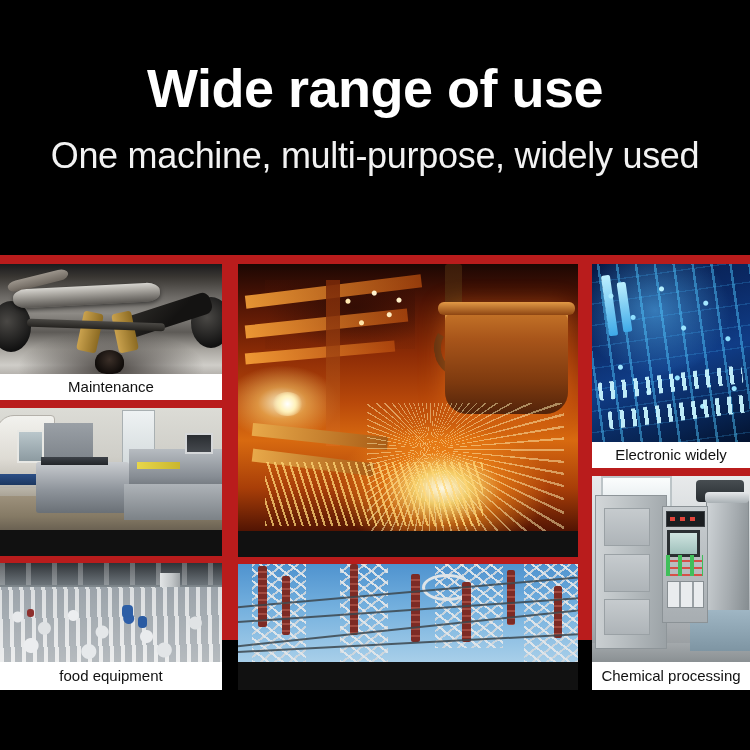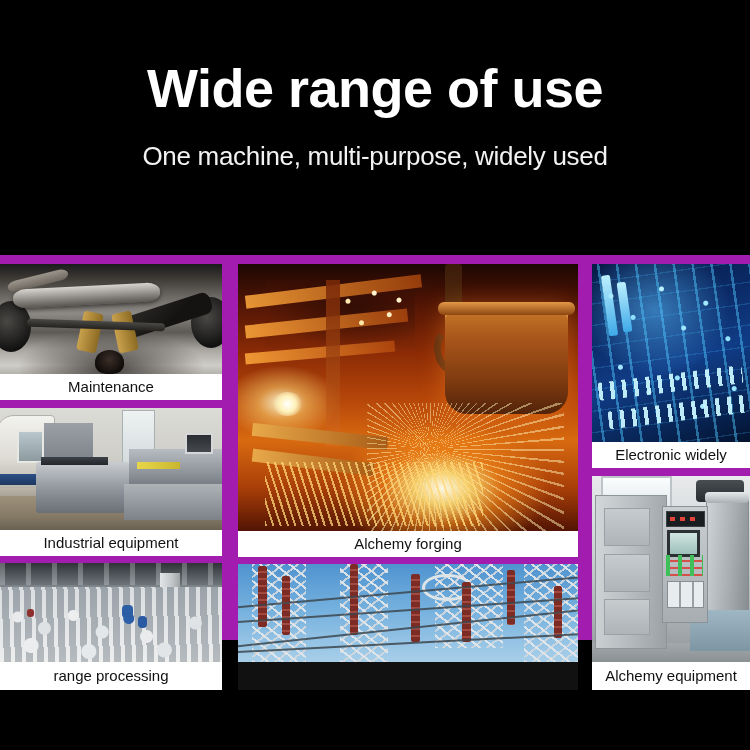--- a/index.html
+++ b/index.html
@@ -11,21 +11,21 @@
     width: 750px;
     height: 750px;
     overflow: hidden;
     font-family: "Liberation Sans", sans-serif;
     -webkit-font-smoothing: antialiased;
   }
   .page {
     position: relative;
     width: 750px;
     height: 640px;
-    background: #a21caf;
+    background: #b91c1c;
   }
 
   
   .header {
     position: absolute;
     left: 0;
     top: 0;
     width: 750px;
     height: 255px;
     background: #000000;
@@ -43,21 +43,21 @@
     line-height: 60px;
     white-space: nowrap;
   }
   .subhead {
     position: absolute;
     left: 0;
     top: 137px;
     width: 750px;
     text-align: center;
     color: #f2f2f2;
-    font-size: 26px;
+    font-size: 36px;
     font-weight: normal;
     letter-spacing: -0.3px;
     line-height: 38px;
     white-space: nowrap;
   }
 
   
   .grid {
     position: absolute;
     left: 0;
@@ -552,56 +552,54 @@
           <div class="m4">
             <div class="mon"></div>
             <div class="label"></div>
           </div>
           <div class="m3">
             <div class="slab"></div>
           </div>
           <div class="m5"></div>
         </div>
       </div>
-      <div class="caption">Industrial equipment</div>
     </div>
 
     <div class="tile" id="tile-food">
       <div class="photo">
         <div class="ph-food">
           <div class="ceil"></div>
           <div class="pillar"></div>
           <div class="crowd"></div>
           <div class="blue1"></div>
           <div class="blue2"></div>
           <div class="red1"></div>
         </div>
       </div>
-      <div class="caption">range processing</div>
+      <div class="caption">food equipment</div>
     </div>
 
     <div class="tile tall" id="tile-alchemy">
       <div class="photo">
         <div class="ph-alch">
           <div class="dark"></div>
           <div class="beam"></div>
           <div class="beam b2"></div>
           <div class="beam b3"></div>
           <div class="col"></div>
           <div class="spark-win"></div>
           <div class="hook"></div>
           <div class="ladle"></div>
           <div class="rail"></div>
           <div class="rail r2"></div>
           <div class="sparks"></div>
           <div class="stream"></div>
           <div class="lamp"></div>
         </div>
       </div>
-      <div class="caption">Alchemy forging</div>
     </div>
 
     <div class="tile" id="tile-substation">
       <div class="photo">
         <div class="ph-sub">
           <div class="tower t1"></div>
           <div class="tower t2"></div>
           <div class="tower t3"></div>
           <div class="tower t4"></div>
           <div class="ring"></div>
@@ -650,17 +648,17 @@
             <div class="door d3"></div>
           </div>
           <div class="panel">
             <div class="disp"></div>
             <div class="scr"></div>
             <div class="leds"></div>
             <div class="btns"></div>
           </div>
         </div>
       </div>
-      <div class="caption">Alchemy equipment</div>
+      <div class="caption">Chemical processing</div>
     </div>
 
   </div>
 </div>
 
 </body></html>

